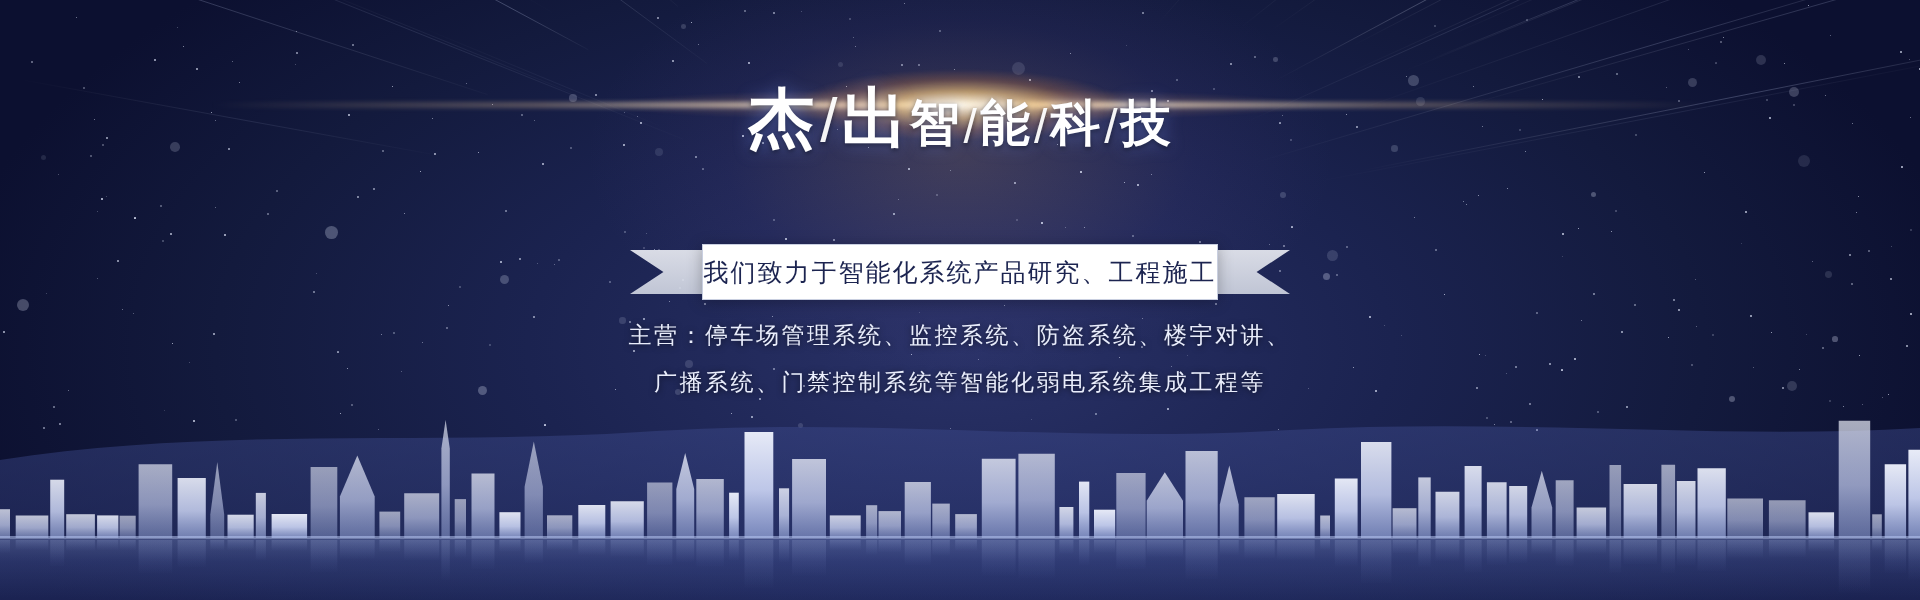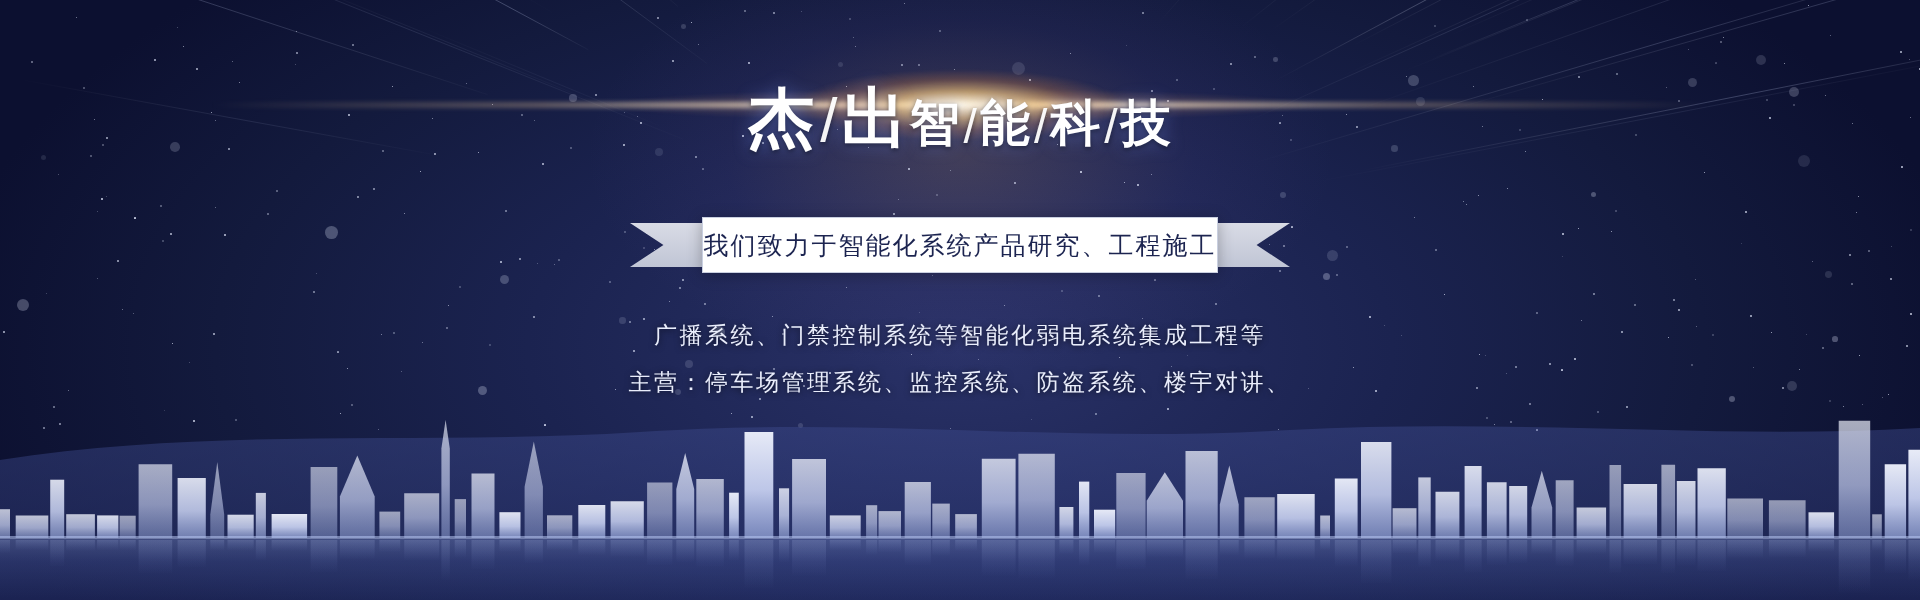--- a/index.html
+++ b/index.html
@@ -70,21 +70,21 @@
   .t-sl {font-size:62px;line-height:1;font-weight:300;opacity:.95;padding:0 4px;}
   .t-sl-sm{font-size:48px;line-height:1;font-weight:300;opacity:.95;padding:0 3px;}
 
   .eng{
     position:absolute;left:0;right:0;top:200px;text-align:center;
     color:#e8edff;font-size:15px;letter-spacing:9.5px;font-weight:400;
     text-shadow:0 0 10px rgba(130,160,255,.5);
   }
 
   
-  .ribbon{position:absolute;left:50%;top:217px;transform:translateX(-50%);
+  .ribbon{position:absolute;left:50%;top:244px;transform:translateX(-50%);
           width:660px;height:44px;}
   .ribbon-tail{position:absolute;top:6px;width:88px;height:44px;
                background:linear-gradient(180deg,#e9ebf2 0%,#ced3e0 100%);opacity:.92;}
   .ribbon-tail.l{left:0;clip-path:polygon(0 0,100% 0,100% 100%,0 100%,38% 50%);}
   .ribbon-tail.r{right:0;clip-path:polygon(0 0,100% 0,62% 50%,100% 100%,0 100%);}
   .ribbon-body{position:absolute;left:72px;right:72px;top:0;height:56px;
                background:#ffffff;border:1px solid #c9cfe0;
                display:flex;align-items:center;justify-content:center;
                box-shadow:0 2px 14px rgba(0,0,0,.28);}
   .ribbon-body span{color:#1c2450;font-size:25px;letter-spacing:2px;font-weight:500;white-space:nowrap;}
@@ -647,22 +647,22 @@
 
     <div class="ribbon">
       <div class="ribbon-tail l"></div>
       <div class="ribbon-tail r"></div>
       <div class="ribbon-body">
         <span>我们致力于智能化系统产品研究、工程施工</span>
       </div>
     </div>
 
     <div class="desc" id="desc">
+        <p>主营：停车场管理系统、监控系统、防盗系统、楼宇对讲、</p>
         <p>广播系统、门禁控制系统等智能化弱电系统集成工程等</p>
-        <p>主营：停车场管理系统、监控系统、防盗系统、楼宇对讲、</p>
       </div>
   </div>
 
   <svg class="skyline" viewBox="0 0 1920 260" preserveAspectRatio="none">
     <defs>
       <linearGradient id="bg" x1="0" y1="0" x2="0" y2="1">
         <stop offset="0%" stop-color="#f2f5ff" stop-opacity="0.97"></stop>
         <stop offset="55%" stop-color="#cfd8f7" stop-opacity="0.92"></stop>
         <stop offset="100%" stop-color="#9fb0e4" stop-opacity="0.70"></stop>
       </linearGradient>

